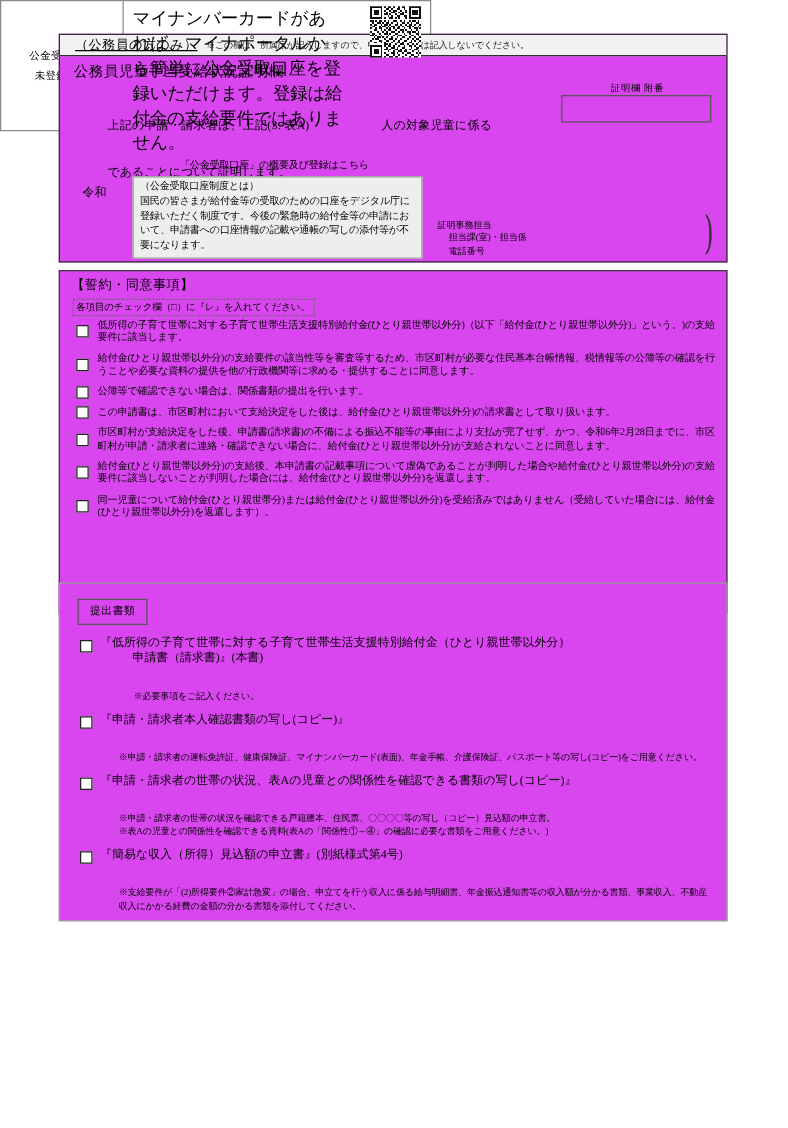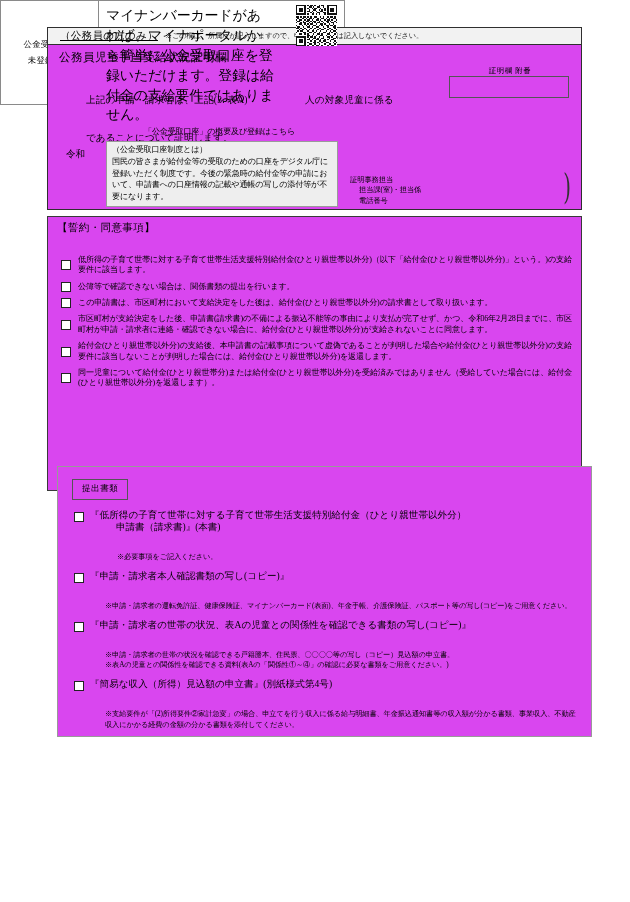--- a/index.html
+++ b/index.html
@@ -171,21 +171,21 @@
   }
   .oath-item .txt {
     font-size: 8.1px;
     line-height: 1.28;
     letter-spacing: -.15px;
     text-align: justify;
   }
 
   
   #sec-docs {
-    left: 57px;
+    left: 47px;
     top: 466px;
     width: 535px;
     height: 271px;
     border: 1px solid #999;
   }
   .docs-tag {
     position: absolute;
     left: 14px; top: 12px;
     border: 1px solid #555;
     padding: 3px 9px 4px 9px;
@@ -334,28 +334,33 @@
         </div>
       </div>
 
     </div>
   </div>
 
   <div class="box" id="sec-oath">
 
     <div class="oath-title">【誓約・同意事項】</div>
 
+    <div class="oath-instruction">各項目のチェック欄（□）に『レ』を入れてください。</div>
 
     <div class="oath-list">
 
       <div class="oath-item">
         <span class="cb"></span>
         <span class="txt">低所得の子育て世帯に対する子育て世帯生活支援特別給付金(ひとり親世帯以外分)（以下「給付金(ひとり親世帯以外分)」という。)の支給要件に該当します。</span>
       </div>
 
+      <div class="oath-item">
+        <span class="cb"></span>
+        <span class="txt">給付金(ひとり親世帯以外分)の支給要件の該当性等を審査等するため、市区町村が必要な住民基本台帳情報、税情報等の公簿等の確認を行うことや必要な資料の提供を他の行政機関等に求める・提供することに同意します。</span>
+      </div>
 
       <div class="oath-item">
         <span class="cb"></span>
         <span class="txt">公簿等で確認できない場合は、関係書類の提出を行います。</span>
       </div>
 
       <div class="oath-item">
         <span class="cb"></span>
         <span class="txt">この申請書は、市区町村において支給決定をした後は、給付金(ひとり親世帯以外分)の請求書として取り扱います。</span>
       </div>

